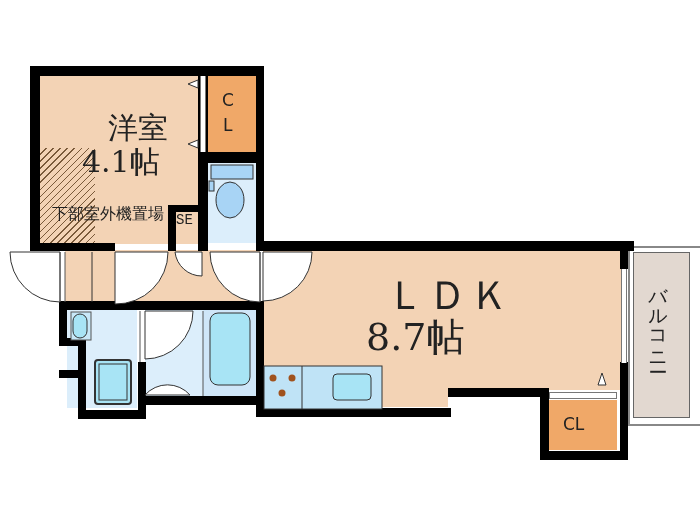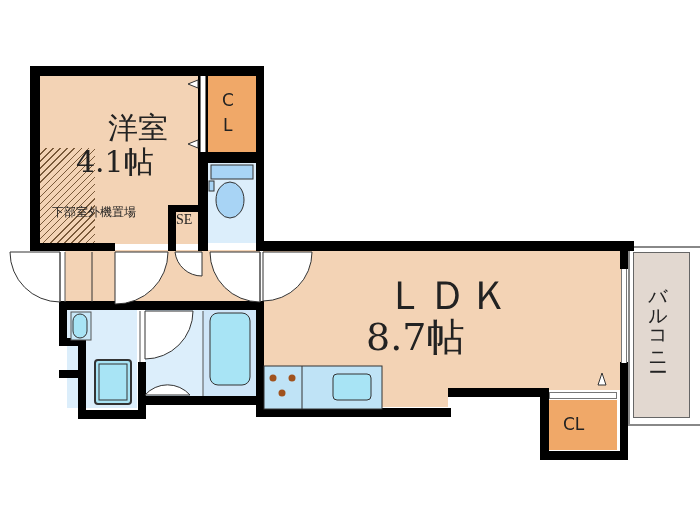--- a/index.html
+++ b/index.html
@@ -93,21 +93,21 @@
   <line x1="260" y1="252" x2="260" y2="302" stroke="#555"></line>
   <line x1="140" y1="311" x2="140" y2="362" stroke="#555"></line>
   <line x1="203" y1="311" x2="203" y2="396" stroke="#555"></line>
 
   <polygon points="198,80 188,84 198,88" fill="#fff" stroke="#333"></polygon>
   <polygon points="198,140 188,144 198,148" fill="#fff" stroke="#333"></polygon>
   <polygon points="598,385 602,373 606,385" fill="#fff" stroke="#333"></polygon>
 </svg>
 
 <div class="lbl" style="left:108px;top:108px;font-size:30px;">洋室</div>
-<div class="lbl" style="left:76px;top:142px;font-size:30px;">4.1帖</div>
-<div class="lbl" style="left:52px;top:204px;font-size:12px;font-family:'DejaVu Sans',sans-serif;">下部室外機置場</div>
-<div class="lbl" style="left:176px;top:212px;font-size:14px;font-family:Liberation Serif, serif;">SE</div>
+<div class="lbl" style="left:82px;top:142px;font-size:30px;">4.1帖</div>
+<div class="lbl" style="left:52px;top:204px;font-size:16px;font-family:'DejaVu Sans',sans-serif;">下部室外機置場</div>
+<div class="lbl" style="left:176px;top:212px;font-size:14px;font-family:Liberation Mono, monospace;">SE</div>
 <div class="lbl" style="left:222px;top:90px;font-size:17px;font-family:'DejaVu Sans',sans-serif;">C</div>
 <div class="lbl" style="left:223px;top:115px;font-size:17px;font-family:'DejaVu Sans',sans-serif;">L</div>
 <div class="lbl" style="left:386px;top:268px;font-size:40px;letter-spacing:2px;">ＬＤＫ</div>
 <div class="lbl" style="left:366px;top:312px;font-size:38px;">8.7帖</div>
 <div class="lbl" style="left:563px;top:414px;font-size:17px;font-family:'DejaVu Sans',sans-serif;">CL</div>
 <div class="lbl" style="left:646px;top:275px;font-size:19px;writing-mode:vertical-rl;font-family:'DejaVu Sans',sans-serif;">バルコニー</div>
 
 </body></html>

